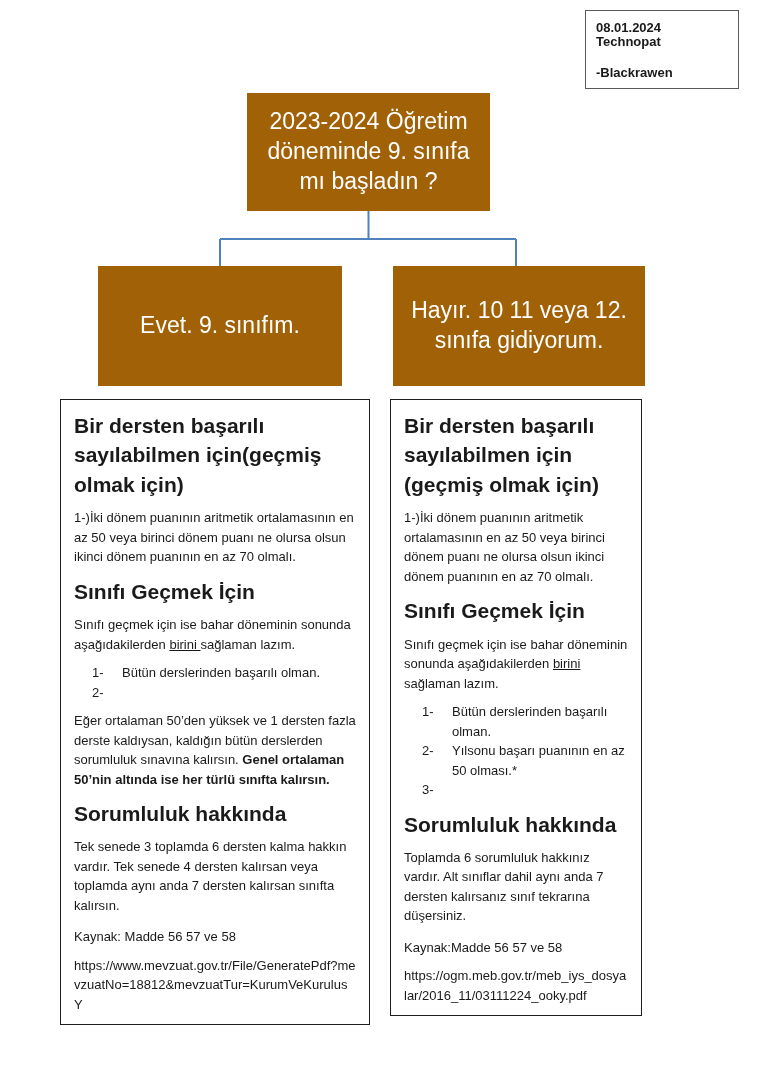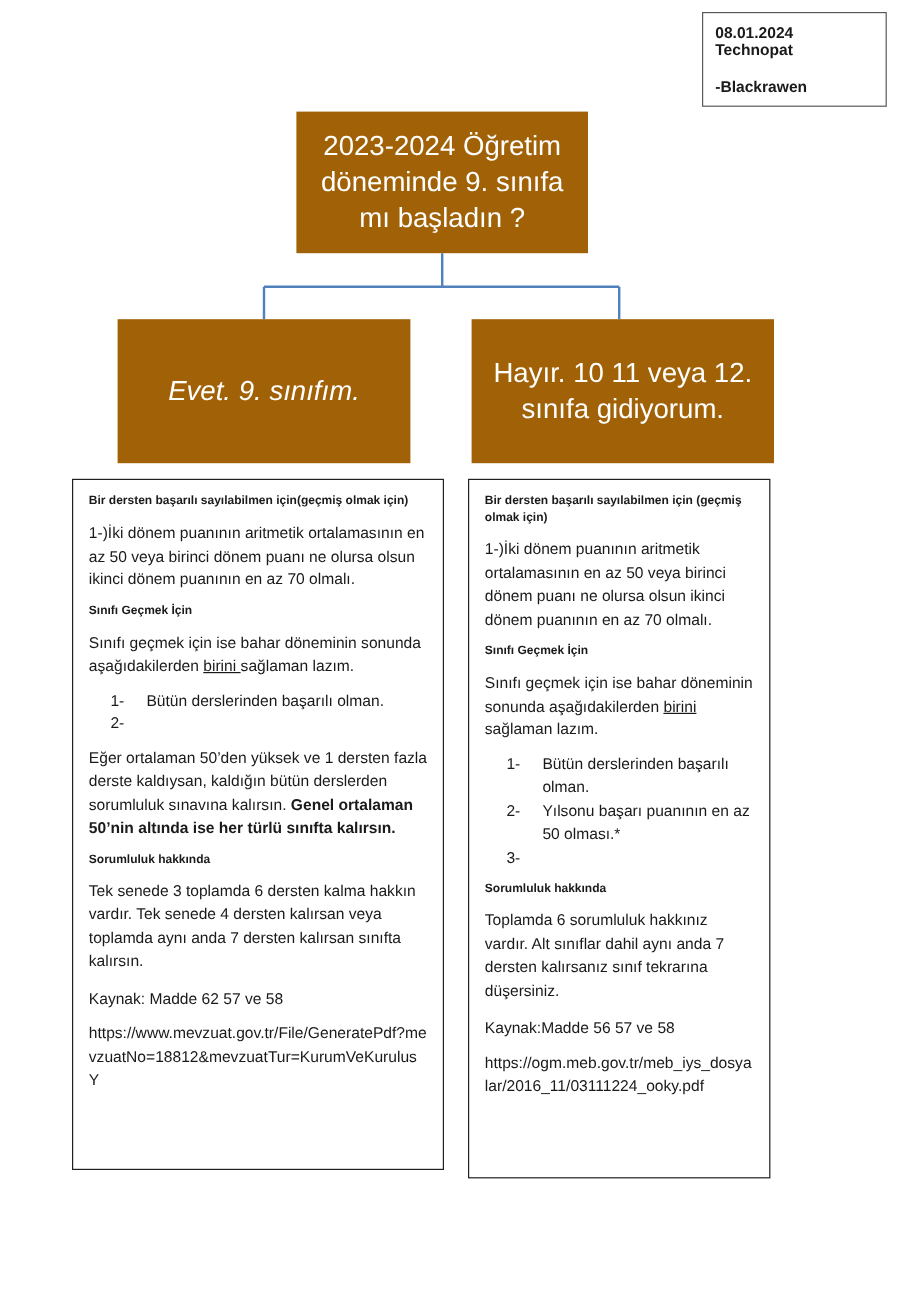--- a/index.html
+++ b/index.html
@@ -25,39 +25,39 @@
   .blue-box {
     position: absolute;
     background: #a16207;
     color: #ffffff;
     display: flex; align-items: center; justify-content: center;
     text-align: center;
     font-size: 23px; line-height: 1.3;
     padding: 6px 14px;
   }
   .root-box   { left: 247px; top: 93px;  width: 243px; height: 118px; }
-  .branch-yes { left: 98px;  top: 266px; width: 244px; height: 120px; font-style: italic; }
+  .branch-yes { left: 98px;  top: 266px; width: 244px; height: 120px; }
   .branch-no  { left: 393px; top: 266px; width: 252px; height: 120px; }
 
   
   .connectors { position: absolute; left: 0; top: 0; width: 764px; height: 1080px; pointer-events: none; }
 
   
   .panel {
     position: absolute;
     border: 1.6px solid #1f1f1f;
     background: #ffffff;
     padding: 11px 13px 10px 13px;
     font-size: 13px; line-height: 1.5;
   }
   .panel-left  { left: 60px;  top: 399px; width: 310px; min-height: 576px; }
   .panel-right { left: 390px; top: 399px; width: 252px; min-height: 583px; }
 
   .panel h3 {
-    font-size: 10px; font-weight: bold; line-height: 1.4;
+    font-size: 21px; font-weight: bold; line-height: 1.4;
     margin: 10px 0 9px 0;
   }
   .panel h3:first-child { margin-top: 0; }
   .panel p { margin: 0 0 9px 0; }
   .panel .list { margin: 2px 0 9px 18px; }
   .panel .list-row { display: flex; }
   .panel .list-num { width: 30px; flex: 0 0 30px; }
   .panel .list-text { flex: 1; }
   .u { text-decoration: underline; }
   .b { font-weight: bold; }
@@ -98,21 +98,21 @@
       <span class="list-num">1-</span>
       <span class="list-text">Bütün derslerinden başarılı olman.</span>
     </div>
     <div class="list-row">
       <span class="list-num">2-</span>
     </div>
   </div>
   <p><span>Eğer ortalaman 50’den yüksek ve 1 dersten fazla derste kaldıysan, kaldığın bütün derslerden sorumluluk sınavına kalırsın. </span><span class="b">Genel ortalaman 50’nin altında ise her türlü sınıfta kalırsın.</span></p>
   <h3>Sorumluluk hakkında</h3>
   <p>Tek senede 3 toplamda 6 dersten kalma hakkın vardır. Tek senede 4 dersten kalırsan veya toplamda aynı anda 7 dersten kalırsan sınıfta kalırsın.</p>
-  <p class="src">Kaynak: Madde 62 57 ve 58</p>
+  <p class="src">Kaynak: Madde 56 57 ve 58</p>
   <p class="url">https://www.mevzuat.gov.tr/File/GeneratePdf?mevzuatNo=18812&amp;mevzuatTur=KurumVeKurulusY</p>
 </div>
 
 <div class="panel panel-right">
   <h3>Bir dersten başarılı sayılabilmen için (geçmiş olmak için)</h3>
   <p>1-)İki dönem puanının aritmetik ortalamasının en az 50 veya birinci dönem puanı ne olursa olsun ikinci dönem puanının en az 70 olmalı.</p>
   <h3>Sınıfı Geçmek İçin</h3>
   <p><span>Sınıfı geçmek için ise bahar döneminin sonunda aşağıdakilerden </span><span class="u">birini </span><span>sağlaman lazım.</span></p>
   <div class="list">
     <div class="list-row">

